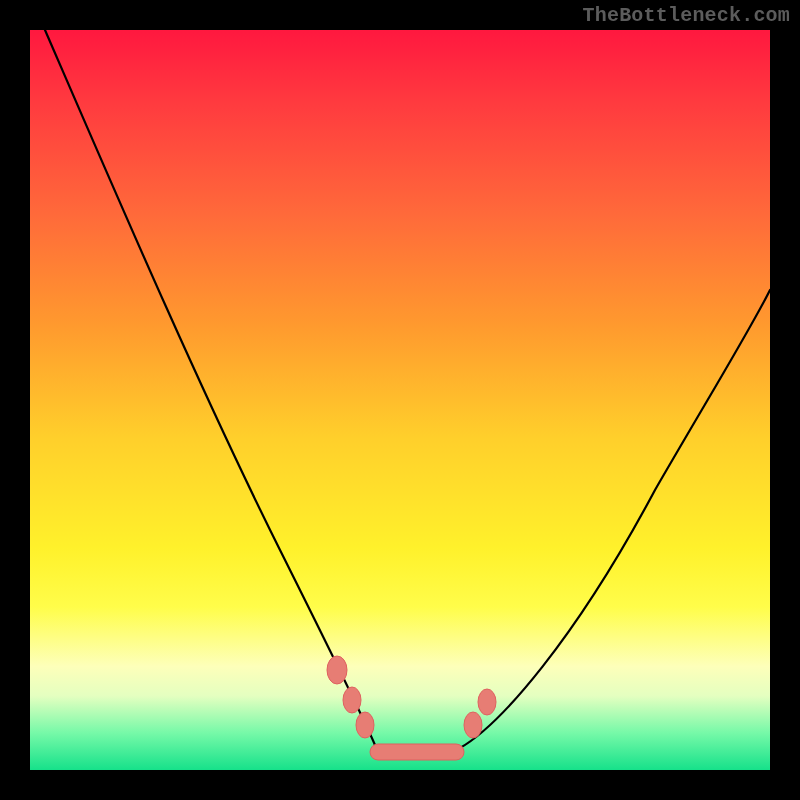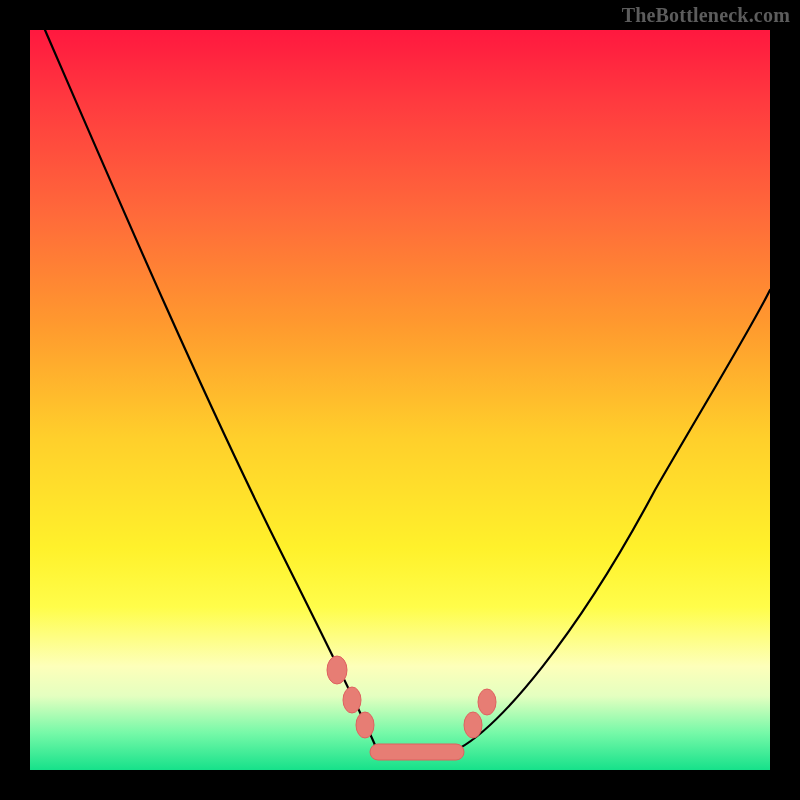--- a/index.html
+++ b/index.html
@@ -28,21 +28,21 @@
       #fdffba 86%,
       #e4ffc0 90%,
       #76f9a8 95%,
       #16e18a 100%
     );
   }
   .watermark {
     position: absolute;
     top: 4px;
     right: 10px;
-    font-family: Liberation Serif, serif;
+    font-family: Liberation Mono, monospace;
     font-size: 20px;
     font-weight: 600;
     color: #5c5c5c;
     letter-spacing: 0.2px;
   }
   .curve-svg {
     position: absolute;
     left: 0;
     top: 0;
     width: 740px;

